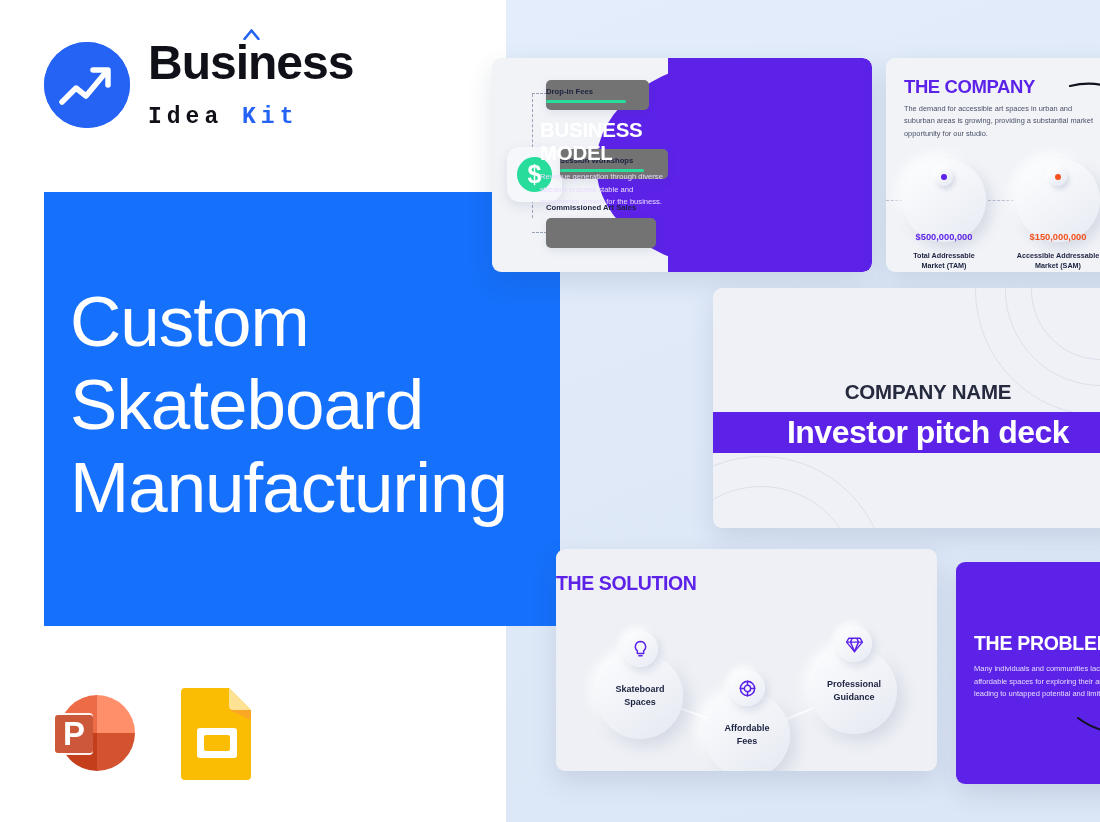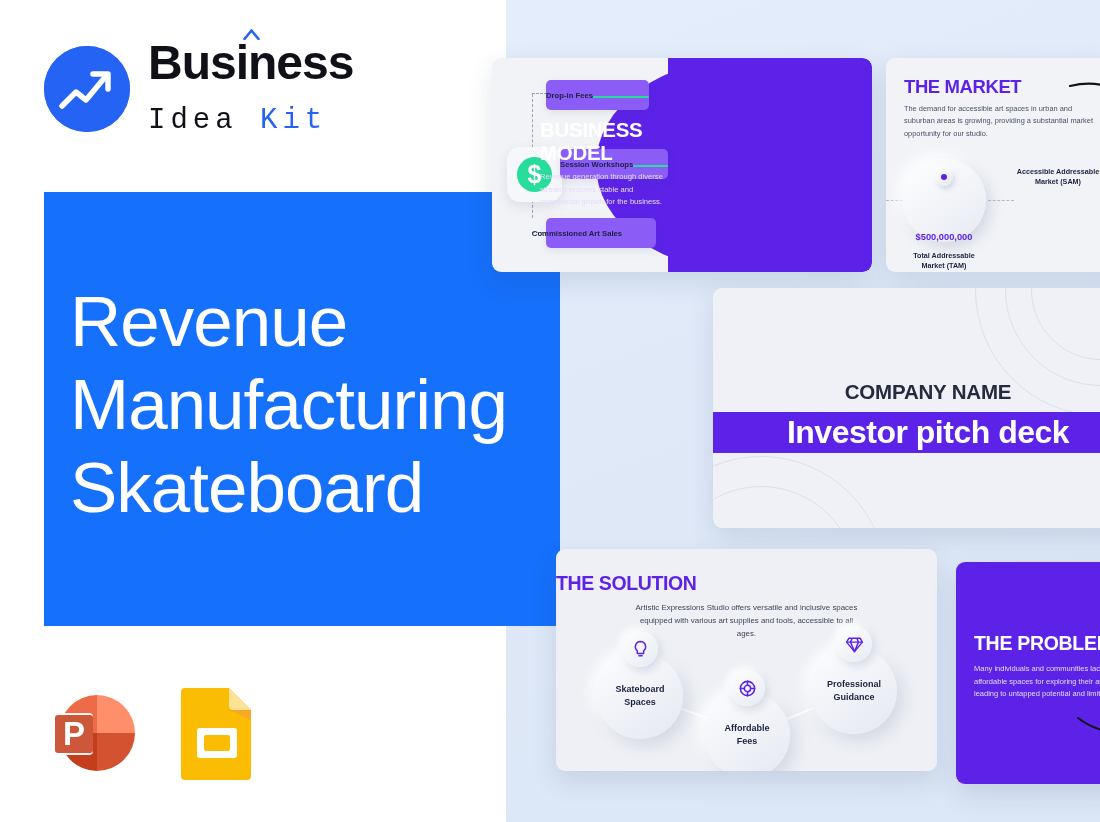--- a/index.html
+++ b/index.html
@@ -32,21 +32,21 @@
   .logo-text{margin-left:18px;}
   .logo-line1{
     font-size:48px;font-weight:bold;color:#101018;line-height:0.96;
     letter-spacing:-1px;position:relative;white-space:nowrap;
   }
   .logo-hat{
     position:absolute;left:95px;top:-11px;width:17px;height:11px;
   }
   .logo-line2{
     font-family:"Liberation Mono", monospace;
-    font-size:29px;font-weight:normal;color:#101018;
+    font-size:23px;font-weight:bold;color:#101018;
     letter-spacing:5px;line-height:1.15;margin-top:18px;white-space:nowrap;
   }
   .logo-line2 .kit{color:#2563f5;}
 
   
   .headline{
     position:absolute;left:70px;top:280px;width:500px;
     color:#ffffff;font-size:71px;line-height:83px;font-weight:400;
     letter-spacing:-1px;
   }
@@ -90,23 +90,23 @@
     position:absolute;left:15px;top:89px;width:55px;height:55px;
     background:#f6f7fa;border-radius:13px;
     box-shadow:0 4px 12px rgba(60,80,120,0.13);
   }
   .bm-dollar .circ{
     position:absolute;left:10px;top:10px;width:35px;height:35px;border-radius:50%;
     background:#28dc9b;display:flex;align-items:center;justify-content:center;
     color:#fff;font-size:25px;font-weight:bold;line-height:1;
   }
   .bm-item{
-    position:absolute;background:#8b5cf6;border-radius:5px;height:30px;
+    position:absolute;background:#737373;border-radius:5px;height:30px;
     box-shadow:0 3px 9px rgba(60,80,120,0.10);
-    display:flex;align-items:center;justify-content:center;
+    display:flex;flex-direction:column;align-items:flex-start;justify-content:center;
   }
   .bm-item span{font-size:7.7px;font-weight:bold;color:#1d2240;white-space:nowrap;}
   .bm-item i{display:block;width:78%;height:2.4px;background:#28dc9b;margin-top:4px;border-radius:2px;}
   #bm-item-0{left:54px;top:22px;width:103px;}
   #bm-item-1{left:68px;top:91px;width:108px;}
   #bm-item-2{left:54px;top:160px;width:110px;gap:48px;}
   .bm-line{position:absolute;border-color:#9aa2b8;}
   .bm-l-v{left:40px;top:36px;width:0;height:124px;border-left:1.4px dashed #9aa2b8;}
   .bm-l-t{left:40px;top:35.3px;width:15px;height:0;border-top:1.4px dashed #9aa2b8;}
   .bm-l-b{left:40px;top:174.3px;width:15px;height:0;border-top:1.4px dashed #9aa2b8;}
@@ -229,23 +229,23 @@
         </svg>
       </div>
       <div class="logo-line2">
         <span>Idea</span>
         <span class="kit">Kit</span>
       </div>
     </div>
   </div>
 
   <div class="headline">
-    <div>Revenue</div>
+    <div>Custom</div>
+    <div>Skateboard</div>
     <div>Manufacturing</div>
-    <div>Skateboard</div>
   </div>
 
   <div class="bottombar">
     <div class="ppt-icon">
       <svg width="94" height="94" viewBox="0 0 94 94">
         <defs>
           <clipPath id="ppclip">
               <circle cx="52" cy="47" r="38"></circle>
             </clipPath>
         </defs>
@@ -297,21 +297,21 @@
     </div>
 
     <div class="bm-title">
       <div>BUSINESS</div>
       <div>MODEL</div>
     </div>
     <div class="bm-desc">Revenue generation through diverse streams ensures stable and incremental growth for the business.</div>
   </div>
 
   <div class="card" id="slide-market">
-    <div class="mk-title">THE MARKET</div>
+    <div class="mk-title">THE COMPANY</div>
     <div class="mk-desc">The demand for accessible art spaces in urban and suburban areas is growing, providing a substantial market opportunity for our studio.</div>
     <svg class="mk-arrow" width="84" height="58" viewBox="0 0 84 58">
       <path d="M2 6 C36 -2 68 12 74 44" fill="none" stroke="#10131c" stroke-width="2.2" stroke-linecap="round"></path>
       <path d="M66 36 L74.5 48 L81 34" fill="none" stroke="#10131c" stroke-width="2.2" stroke-linecap="round" stroke-linejoin="round"></path>
     </svg>
 
     <div class="mk-dash" id="mk-d-0"></div>
     <div class="mk-dash" id="mk-d-1"></div>
 
     <div class="mk-circle-wrap" id="mk-c-0">
@@ -321,20 +321,26 @@
         </div>
         <div class="mk-val" style="color:#5c22e8">$500,000,000</div>
       </div>
       <div class="mk-lbl">
         <div>Total Addressable</div>
         <div>Market (TAM)</div>
       </div>
     </div>
 
     <div class="mk-circle-wrap" id="mk-c-1">
+      <div class="mk-circle">
+        <div class="mk-knob">
+          <div class="mk-dot" style="background:#f4511e"></div>
+        </div>
+        <div class="mk-val" style="color:#f4511e">$150,000,000</div>
+      </div>
       <div class="mk-lbl">
         <div>Accessible Addressable</div>
         <div>Market (SAM)</div>
       </div>
     </div>
   </div>
 
   <div class="card" id="slide-company">
     <div class="cn-ring" style="left:262px;top:-124px;width:250px;height:250px;"></div>
     <div class="cn-ring" style="left:292px;top:-94px;width:190px;height:190px;"></div>
@@ -343,21 +349,20 @@
     <div class="cn-ring" style="left:-48px;top:198px;width:190px;height:190px;"></div>
 
     <div class="cn-name">COMPANY NAME</div>
     <div class="cn-band">
       <span>Investor pitch deck</span>
     </div>
   </div>
 
   <div class="card" id="slide-solution">
     <div class="sl-title">THE SOLUTION</div>
-    <div class="sl-desc">Artistic Expressions Studio offers versatile and inclusive spaces equipped with various art supplies and tools, accessible to all ages.</div>
 
     <div class="sl-conn" id="sl-conn-0"></div>
     <div class="sl-conn" id="sl-conn-1"></div>
 
     <div class="sl-node" id="sl-n-0">
       <div class="sl-ball">
         <div class="sl-icon">
           <svg width="19" height="19" viewBox="0 0 24 24" fill="none" stroke="#5c22e8" stroke-width="1.9" stroke-linecap="round" stroke-linejoin="round">
             <path d="M9 17h6M10 20h4M12 2a6.5 6.5 0 0 0-4 11.6V17h8v-3.4A6.5 6.5 0 0 0 12 2z"></path>
           </svg>

